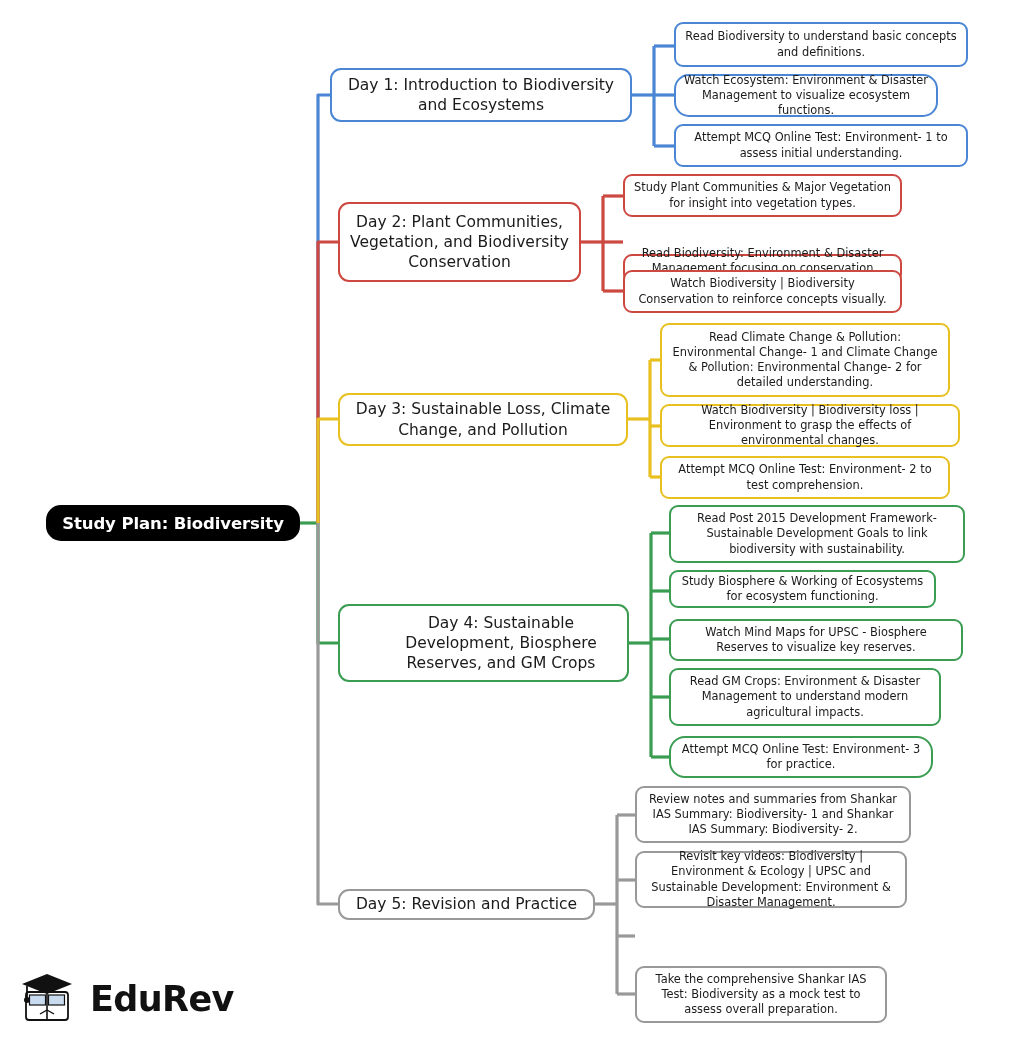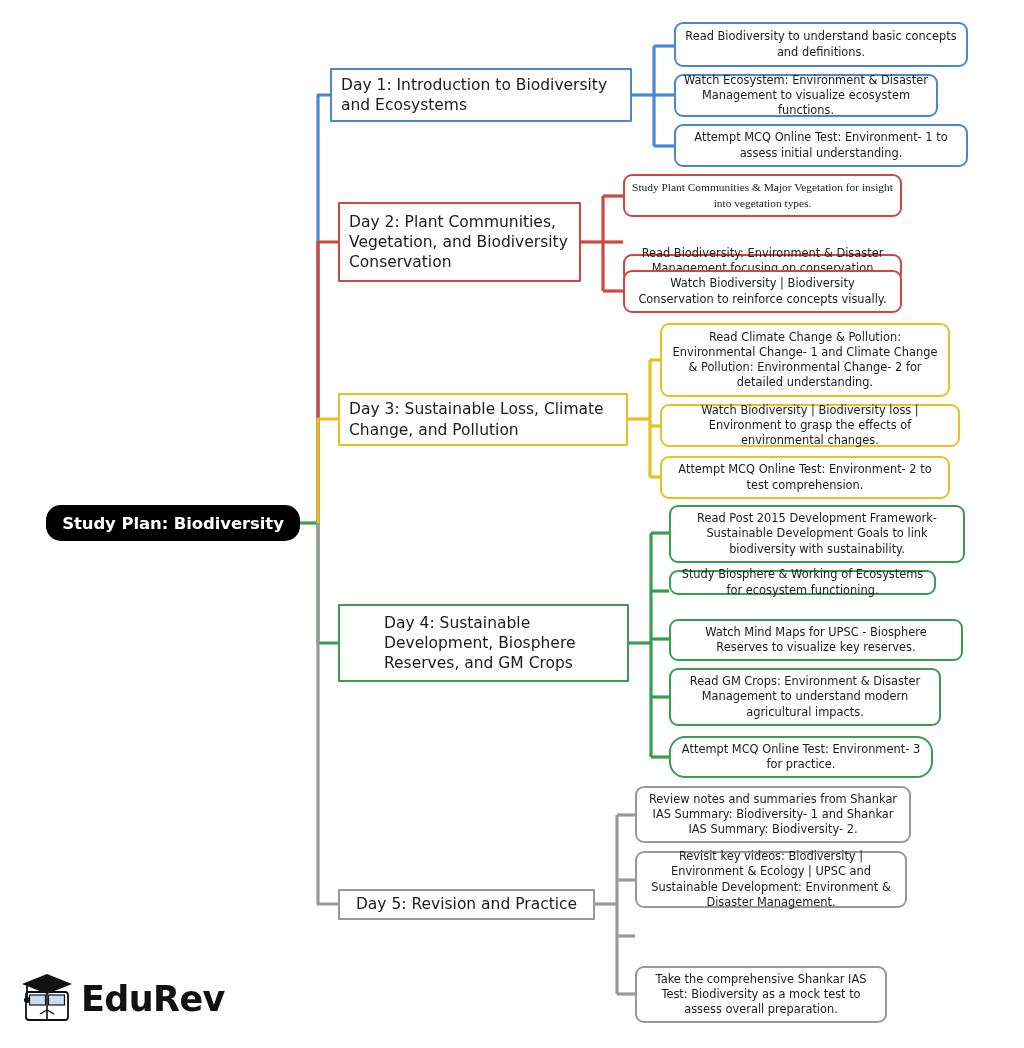--- a/index.html
+++ b/index.html
@@ -42,25 +42,26 @@
     box-sizing: border-box;
     padding: 0 10px;
     z-index: 4;
   }
 
   
   .branch-node {
     position: absolute;
     background: #ffffff;
     border: 2.2px solid #888;
-    border-radius: 1px;
+    border-radius: 11px;
     box-sizing: border-box;
     display: flex;
     align-items: center;
     justify-content: center;
+    text-align: center;
     color: #1b1b1b;
     font-size: 15.5px;
     line-height: 1.30;
     padding: 3px 9px;
     z-index: 3;
   }
 
   
   .leaf-node {
     position: absolute;
@@ -94,21 +95,21 @@
     width: 58px;
     height: 58px;
     flex: 0 0 58px;
     position: relative;
   }
   .logo-text {
     font-size: 35px;
     font-weight: bold;
     color: #111111;
     letter-spacing: -0.6px;
-    margin-left: 5px;
+    margin-left: 14px;
     line-height: 1;
   }
 </style>
 </head>
 <body>
 
 <div id="canvas">
 
   <svg id="wires" viewBox="0 0 1024 1048" preserveAspectRatio="none" aria-hidden="true">
 
@@ -157,32 +158,32 @@
     <span>Study Plan: Biodiversity</span>
   </div>
 
   <div class="branch-node" style="left:330px; top:68px; width:302px; height:54px; border-color:#4a86d4;">
     <span>Day 1: Introduction to Biodiversity and Ecosystems</span>
   </div>
 
   <div class="leaf-node" style="left:674px; top:22px; width:294px; height:45px; border-color:#4a86d4;">
     <span>Read Biodiversity to understand basic concepts and definitions.</span>
   </div>
-  <div class="leaf-node" style="left:674px; top:74px; width:264px; height:43px; border-color:#4a86d4;">
+  <div class="leaf-node" style="left:674px; top:74px; width:264px; height:43px; border-color:#4a86d4;border-radius:15px;">
     <span>Watch Ecosystem: Environment &amp; Disaster Management to visualize ecosystem functions.</span>
   </div>
   <div class="leaf-node" style="left:674px; top:124px; width:294px; height:43px; border-color:#4a86d4;">
     <span>Attempt MCQ Online Test: Environment- 1 to assess initial understanding.</span>
   </div>
 
   <div class="branch-node" style="left:338px; top:202px; width:243px; height:80px; border-color:#cc4840;">
     <span>Day 2: Plant Communities, Vegetation, and Biodiversity Conservation</span>
   </div>
 
-  <div class="leaf-node" style="left:623px; top:174px; width:279px; height:43px; border-color:#cc4840;font-family:Liberation Serif, serif;">
+  <div class="leaf-node" style="left:623px; top:174px; width:279px; height:43px; border-color:#cc4840;">
     <span>Study Plant Communities &amp; Major Vegetation for insight into vegetation types.</span>
   </div>
   <div class="leaf-node" style="left:623px; top:222px; width:279px; height:29px; border-color:#cc4840;margin-top:32px;">
     <span>Read Biodiversity: Environment &amp; Disaster Management focusing on conservation aspects.</span>
   </div>
   <div class="leaf-node" style="left:623px; top:270px; width:279px; height:43px; border-color:#cc4840;">
     <span>Watch Biodiversity | Biodiversity Conservation to reinforce concepts visually.</span>
   </div>
 
   <div class="branch-node" style="left:338px; top:393px; width:290px; height:53px; border-color:#e8c020;">
@@ -199,21 +200,21 @@
     <span>Attempt MCQ Online Test: Environment- 2 to test comprehension.</span>
   </div>
 
   <div class="branch-node" style="left:338px; top:604px; width:291px; height:78px; border-color:#3a9d52;padding-left:44px;">
     <span>Day 4: Sustainable Development, Biosphere Reserves, and GM Crops</span>
   </div>
 
   <div class="leaf-node" style="left:669px; top:505px; width:296px; height:58px; border-color:#3a9d52;">
     <span>Read Post 2015 Development Framework-Sustainable Development Goals to link biodiversity with sustainability.</span>
   </div>
-  <div class="leaf-node" style="left:669px; top:570px; width:267px; height:25px; border-color:#3a9d52;">
+  <div class="leaf-node" style="left:669px; top:570px; width:267px; height:38px; border-color:#3a9d52;">
     <span>Study Biosphere &amp; Working of Ecosystems for ecosystem functioning.</span>
   </div>
   <div class="leaf-node" style="left:669px; top:619px; width:294px; height:42px; border-color:#3a9d52;">
     <span>Watch Mind Maps for UPSC - Biosphere Reserves to visualize key reserves.</span>
   </div>
   <div class="leaf-node" style="left:669px; top:668px; width:272px; height:58px; border-color:#3a9d52;">
     <span>Read GM Crops: Environment &amp; Disaster Management to understand modern agricultural impacts.</span>
   </div>
   <div class="leaf-node" style="left:669px; top:736px; width:264px; height:42px; border-color:#3a9d52;border-radius:16px;">
     <span>Attempt MCQ Online Test: Environment- 3 for practice.</span>

